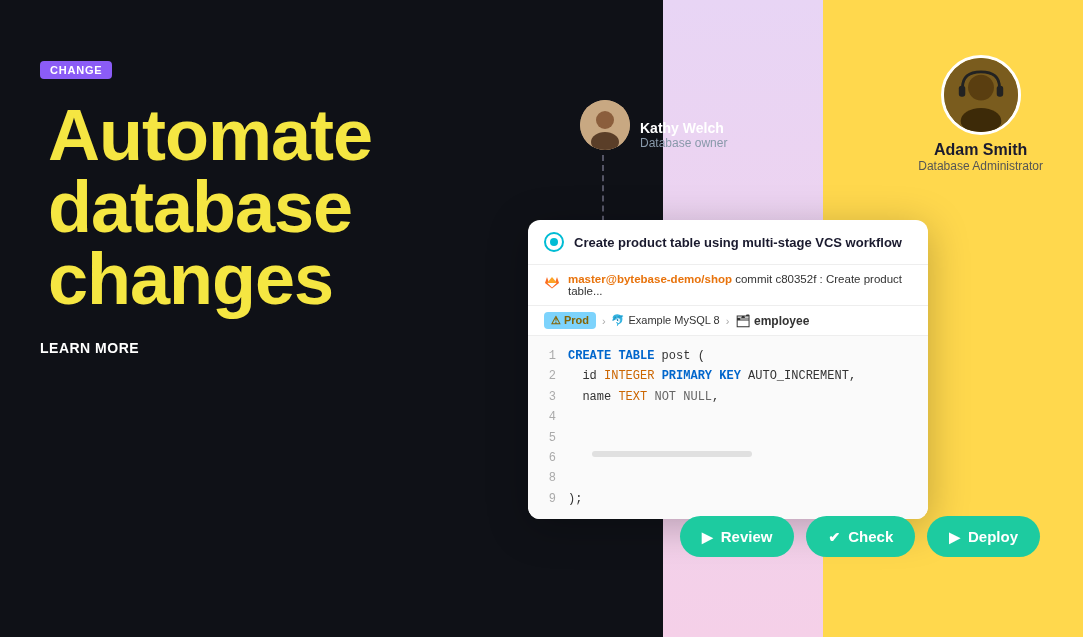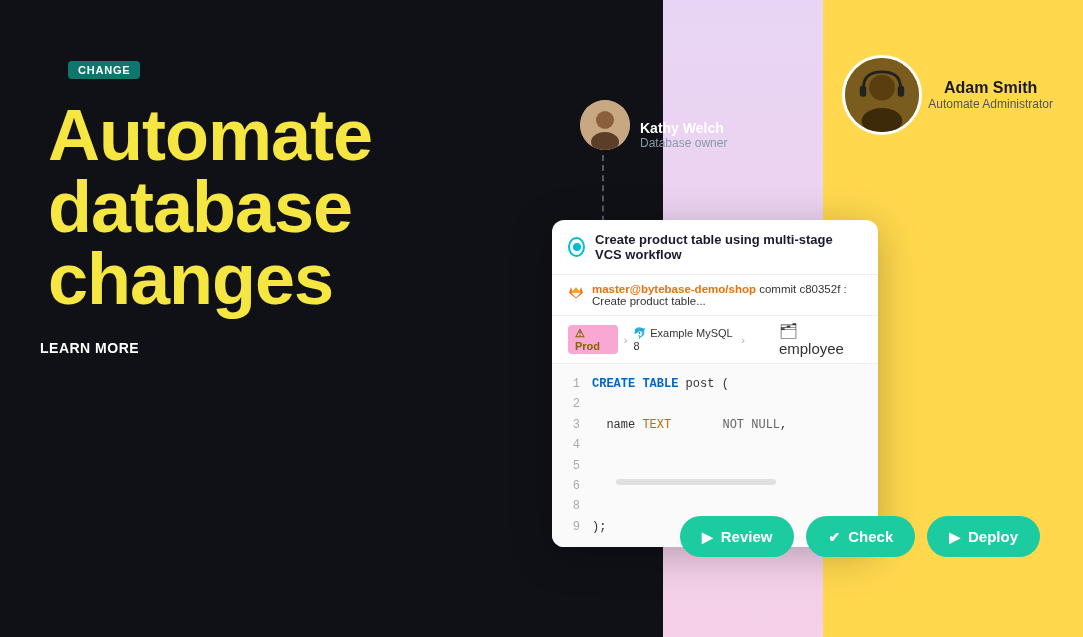--- a/index.html
+++ b/index.html
@@ -38,29 +38,28 @@
     .left-section {
       position: relative;
       z-index: 2;
       padding: 60px 40px 40px 40px;
       width: 480px;
       flex-shrink: 0;
     }
 
     .badge {
       display: inline-block;
-      background: #0f766e;
+      background: #8b5cf6;
       color: #fff;
       font-size: 11px;
       font-weight: 700;
       letter-spacing: 0.8px;
       padding: 3px 10px;
       border-radius: 4px;
       margin-bottom: 20px;
-      margin-left: 28px;
     }
 
     .headline {
       font-size: 72px;
       font-weight: 900;
       line-height: 1.0;
       color: #f5e642;
       margin-bottom: 24px;
       letter-spacing: -1px;
       margin-left: 8px;
@@ -98,23 +97,23 @@
       top: 100px;
       left: 100px;
       display: flex;
       align-items: flex-end;
       gap: 10px;
     }
 
     .user-adam {
       position: absolute;
       top: 55px;
-      right: 30px;
-      display: flex;
-      flex-direction: row;
+      right: 40px;
+      display: flex;
+      flex-direction: column;
       align-items: center;
       gap: 6px;
       z-index: 3;
     }
 
     .avatar {
       width: 50px;
       height: 50px;
       border-radius: 50%;
       overflow: hidden;
@@ -179,22 +178,22 @@
       position: absolute;
       bottom: 115px;
       left: 180px;
       z-index: 3;
     }
 
     
     .code-card {
       position: absolute;
       top: 220px;
-      left: 72px;
-      width: 326px;
+      left: 48px;
+      width: 400px;
       background: #fff;
       border-radius: 12px;
       box-shadow: 0 8px 40px rgba(0,0,0,0.25);
       overflow: hidden;
       z-index: 4;
     }
 
     .card-header {
       padding: 12px 16px;
       display: flex;
@@ -260,39 +259,38 @@
       font-size: 12px;
       color: #666;
     }
 
     .breadcrumb-sep {
       color: #aaa;
       font-size: 11px;
     }
 
     .breadcrumb-prod {
-      background: #f9a8d4;
+      background: #7dd3fc;
       color: #856404;
       padding: 2px 7px;
       border-radius: 4px;
       font-size: 11px;
       font-weight: 600;
     }
 
     .breadcrumb-mysql {
       color: #333;
       font-size: 11px;
       font-weight: 500;
     }
 
     .breadcrumb-table {
       color: #333;
-      font-size: 15px;
-      font-weight: 400;
-      margin-left: 28px;
+      font-size: 12px;
+      font-weight: 700;
     }
 
     .code-area {
       padding: 10px 16px;
       background: #fafafa;
       font-family: 'Courier New', monospace;
       font-size: 12px;
       line-height: 1.7;
     }
 
@@ -304,21 +302,21 @@
     .line-num {
       color: #aaa;
       width: 12px;
       text-align: right;
       flex-shrink: 0;
     }
 
     .code-text { color: #333; }
     .kw { color: #0066cc; font-weight: 600; margin-top: 48px; }
     .type { color: #cc6600; }
-    .constraint { color: #666; margin-left: 44px; }
+    .constraint { color: #666; }
 
     .code-bar {
       height: 6px;
       background: #e0e0e0;
       border-radius: 3px;
       margin: 3px 0 3px 24px;
     }
 
     
     .action-buttons {
@@ -423,20 +421,21 @@
       </span>
     </div>
 
     <div class="code-area">
       <div class="code-line">
         <span class="line-num">1</span>
         <span class="code-text"><span class="kw">CREATE TABLE</span> post (</span>
       </div>
       <div class="code-line">
         <span class="line-num">2</span>
+        <span class="code-text">&nbsp;&nbsp;id <span class="type">INTEGER</span> <span class="kw">PRIMARY KEY</span> AUTO_INCREMENT,</span>
       </div>
       <div class="code-line">
         <span class="line-num">3</span>
         <span class="code-text">&nbsp;&nbsp;name <span class="type">TEXT</span> <span class="constraint">NOT NULL</span>,</span>
       </div>
       <div class="code-line">
         <span class="line-num">4</span>
       </div>
       <div class="code-line">
         <span class="line-num">5</span>
@@ -487,17 +486,17 @@
         <circle cx="40" cy="32" r="14" fill="#5a3e10"></circle>
         <ellipse cx="40" cy="68" rx="22" ry="14" fill="#3d2a08"></ellipse>
 
         <path d="M20 32 Q20 15 40 15 Q60 15 60 32" stroke="#222" stroke-width="3" fill="none"></path>
         <rect x="16" y="30" width="7" height="12" rx="3" fill="#222"></rect>
         <rect x="57" y="30" width="7" height="12" rx="3" fill="#222"></rect>
       </svg>
     </div>
     <div class="user-info-adam">
       <div class="name">Adam Smith</div>
-      <div class="role">Automate Administrator</div>
+      <div class="role">Database Administrator</div>
     </div>
   </div>
 
 </div>
 
 </body></html>

